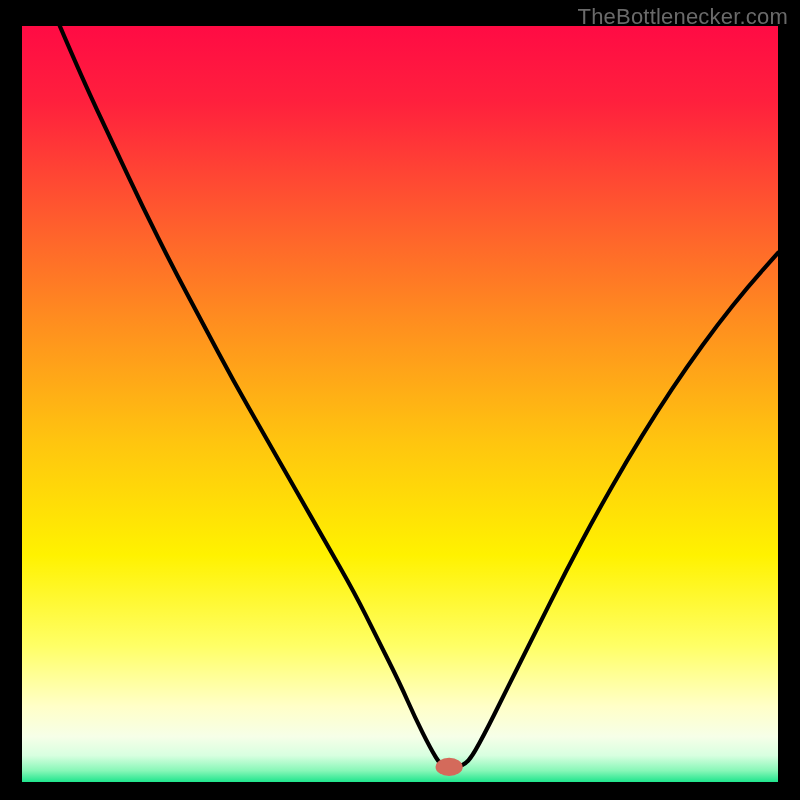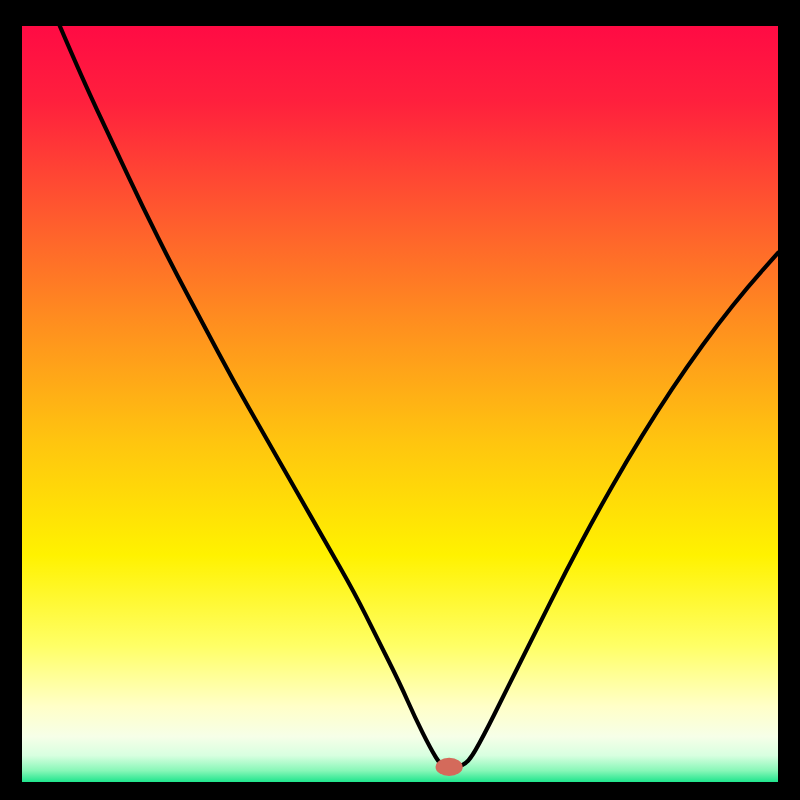--- a/index.html
+++ b/index.html
@@ -34,20 +34,21 @@
     height: 756px;
   }
   svg {
     display: block;
   }
 </style>
 </head>
 <body>
 
 <div class="frame">
+  <div class="attribution">TheBottlenecker.com</div>
 
   <div class="plot">
     <svg id="chart-svg" viewBox="0 0 100 100" preserveAspectRatio="none" width="756" height="756">
       <defs>
         <linearGradient id="bg-grad" x1="0" y1="0" x2="0" y2="1">
             <stop offset="0%" stop-color="#ff0b44"></stop>
             <stop offset="10%" stop-color="#ff203d"></stop>
             <stop offset="25%" stop-color="#ff5a2e"></stop>
             <stop offset="40%" stop-color="#ff911e"></stop>
             <stop offset="55.00000000000001%" stop-color="#ffc50f"></stop>

